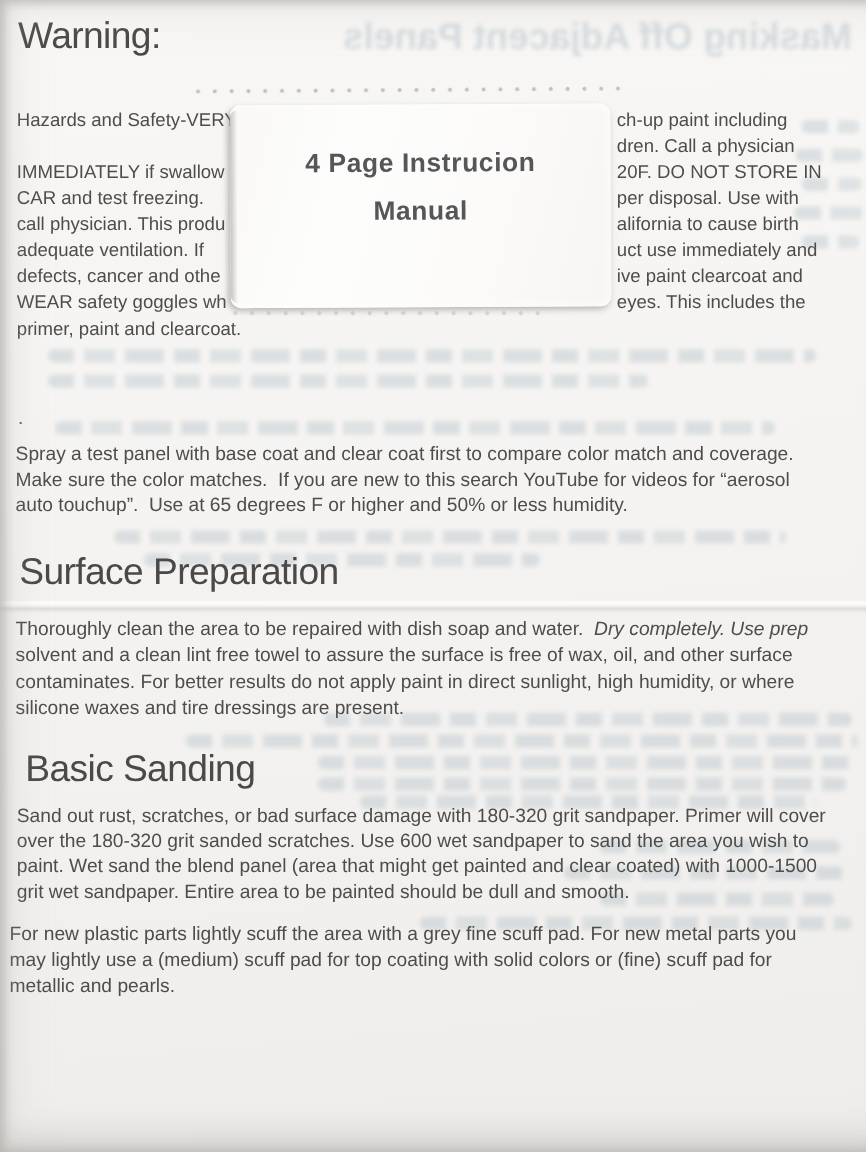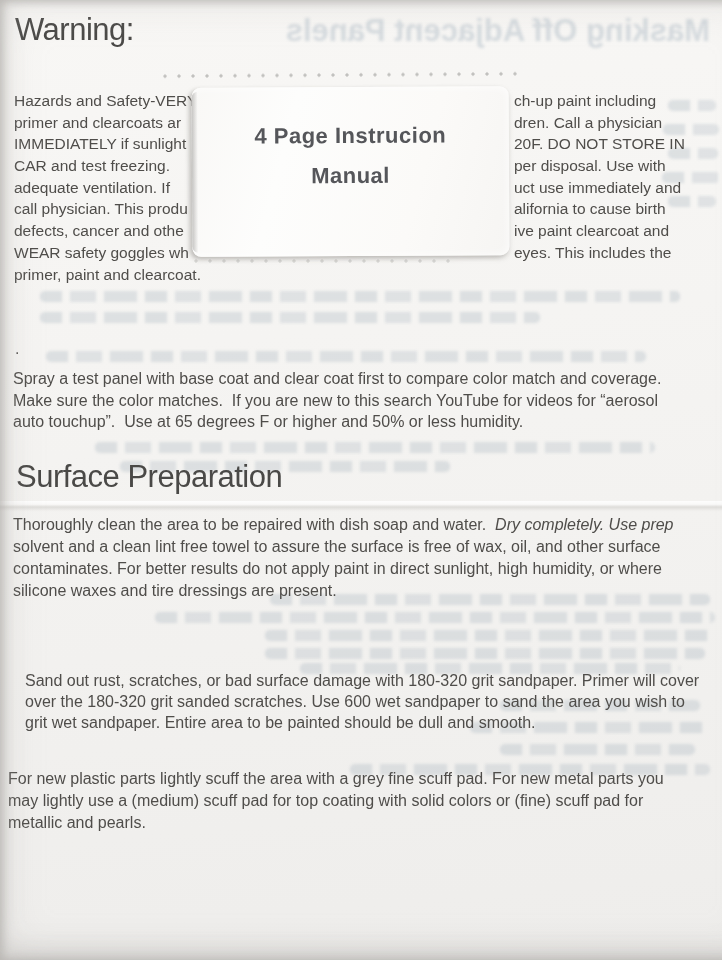--- a/index.html
+++ b/index.html
@@ -106,38 +106,37 @@
   <div class="streak" style="left:350px;top:764px;width:360px"></div>
 
   <div class="heading" style="left:15px;top:12px">Warning:</div>
 
   <div class="w-rows">
     <div class="w-row">
       <span class="w-left">Hazards and Safety-VERY</span>
       <span class="w-right">ch-up paint including</span>
     </div>
     <div class="w-row">
-      <span class="w-left">primer and clearcoats ar</span>
       <span class="w-right">dren. Call a physician</span>
     </div>
     <div class="w-row">
-      <span class="w-left">IMMEDIATELY if sunlight</span>
+      <span class="w-left">IMMEDIATELY if swallow</span>
       <span class="w-right">20F. DO NOT STORE IN</span>
     </div>
     <div class="w-row">
       <span class="w-left">CAR and test freezing.</span>
       <span class="w-right">per disposal. Use with</span>
     </div>
     <div class="w-row">
+      <span class="w-left">call physician. This produ</span>
+      <span class="w-right">alifornia to cause birth</span>
+    </div>
+    <div class="w-row">
       <span class="w-left">adequate ventilation. If</span>
       <span class="w-right">uct use immediately and</span>
-    </div>
-    <div class="w-row">
-      <span class="w-left">call physician. This produ</span>
-      <span class="w-right">alifornia to cause birth</span>
     </div>
     <div class="w-row">
       <span class="w-left">defects, cancer and othe</span>
       <span class="w-right">ive paint clearcoat and</span>
     </div>
     <div class="w-row">
       <span class="w-left">WEAR safety goggles wh</span>
       <span class="w-right">eyes. This includes the</span>
     </div>
     <div class="w-last">primer, paint and clearcoat.</div>
@@ -159,23 +158,25 @@
 
   <div class="heading" style="left:16px;top:459px">Surface Preparation</div>
   <div class="seam"></div>
   <div class="para" style="left:13px;top:514px;line-height:22px">
     <div class="bodyline"><span>Thoroughly clean the area to be repaired with dish soap and water.  </span><span class="it">Dry completely. Use prep</span></div>
     <div class="bodyline">solvent and a clean lint free towel to assure the surface is free of wax, oil, and other surface</div>
     <div class="bodyline">contaminates. For better results do not apply paint in direct sunlight, high humidity, or where</div>
     <div class="bodyline">silicone waxes and tire dressings are present.</div>
   </div>
 
-  <div class="para" style="left:25px;top:671px;line-height:20.9px">
+  <div class="heading" style="left:21px;top:623px">Basic Sanding</div>
+  <div class="para" style="left:14px;top:671px;line-height:20.9px">
     <div class="bodyline">Sand out rust, scratches, or bad surface damage with 180-320 grit sandpaper. Primer will cover</div>
     <div class="bodyline">over the 180-320 grit sanded scratches. Use 600 wet sandpaper to sand the area you wish to</div>
+    <div class="bodyline">paint. Wet sand the blend panel (area that might get painted and clear coated) with 1000-1500</div>
     <div class="bodyline">grit wet sandpaper. Entire area to be painted should be dull and smooth.</div>
   </div>
   <div class="para" style="left:8px;top:768px;line-height:21.8px">
     <div class="bodyline">For new plastic parts lightly scuff the area with a grey fine scuff pad. For new metal parts you</div>
     <div class="bodyline">may lightly use a (medium) scuff pad for top coating with solid colors or (fine) scuff pad for</div>
     <div class="bodyline">metallic and pearls.</div>
   </div>
 
   <div class="vignette"></div>
 </div>

